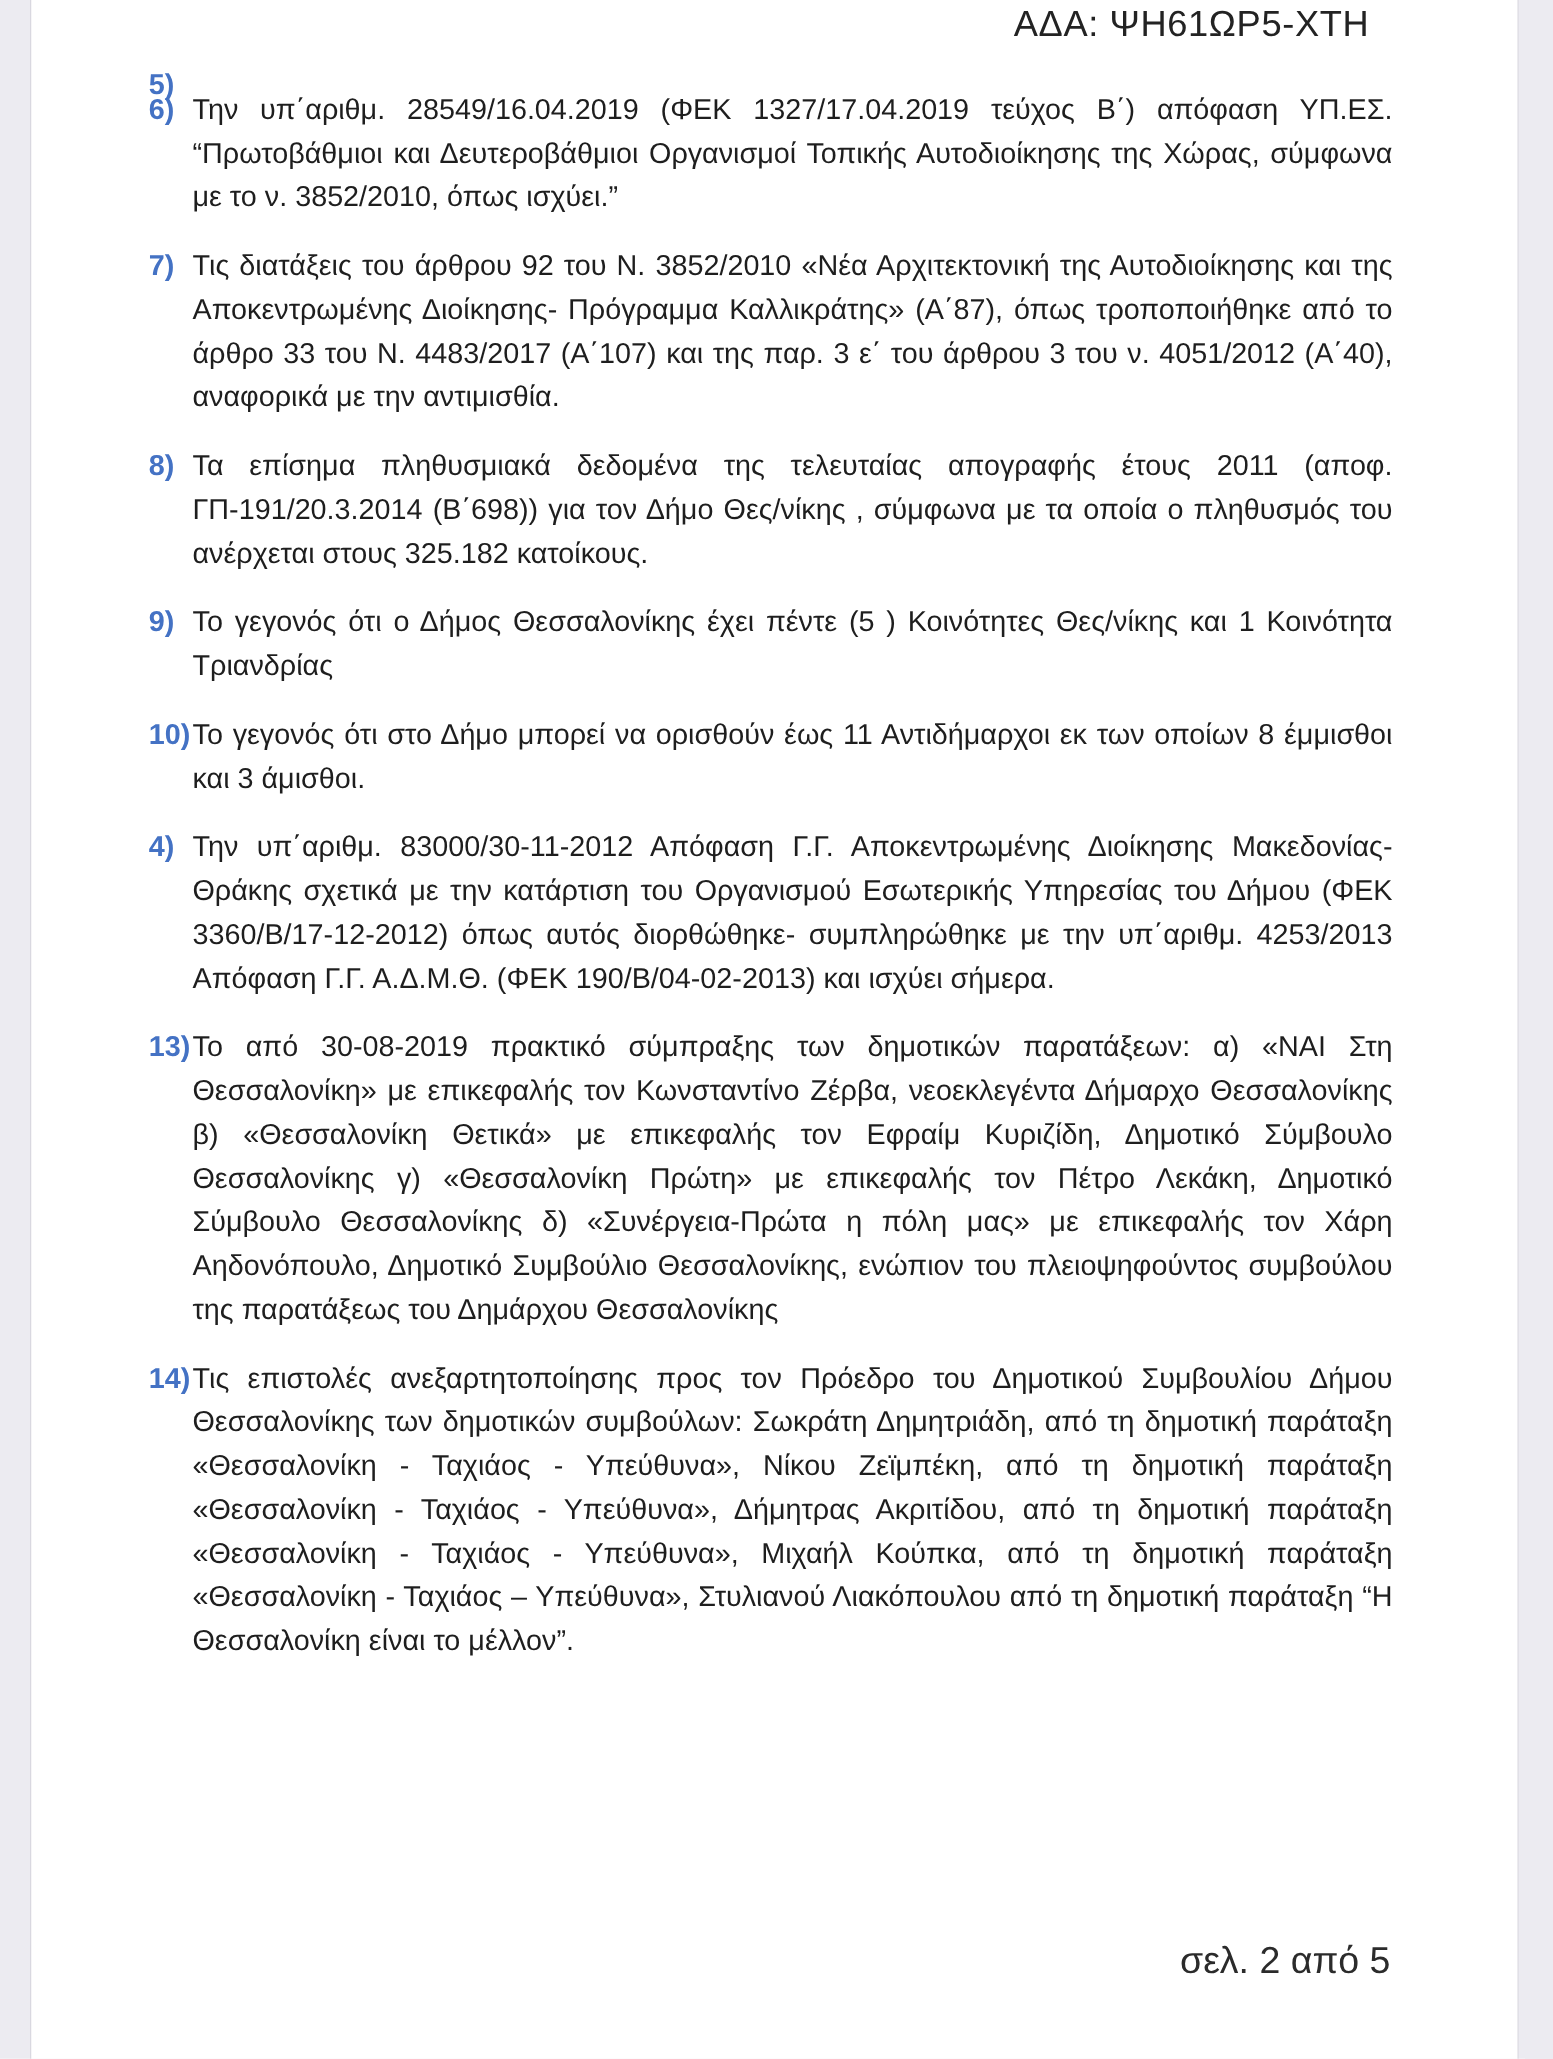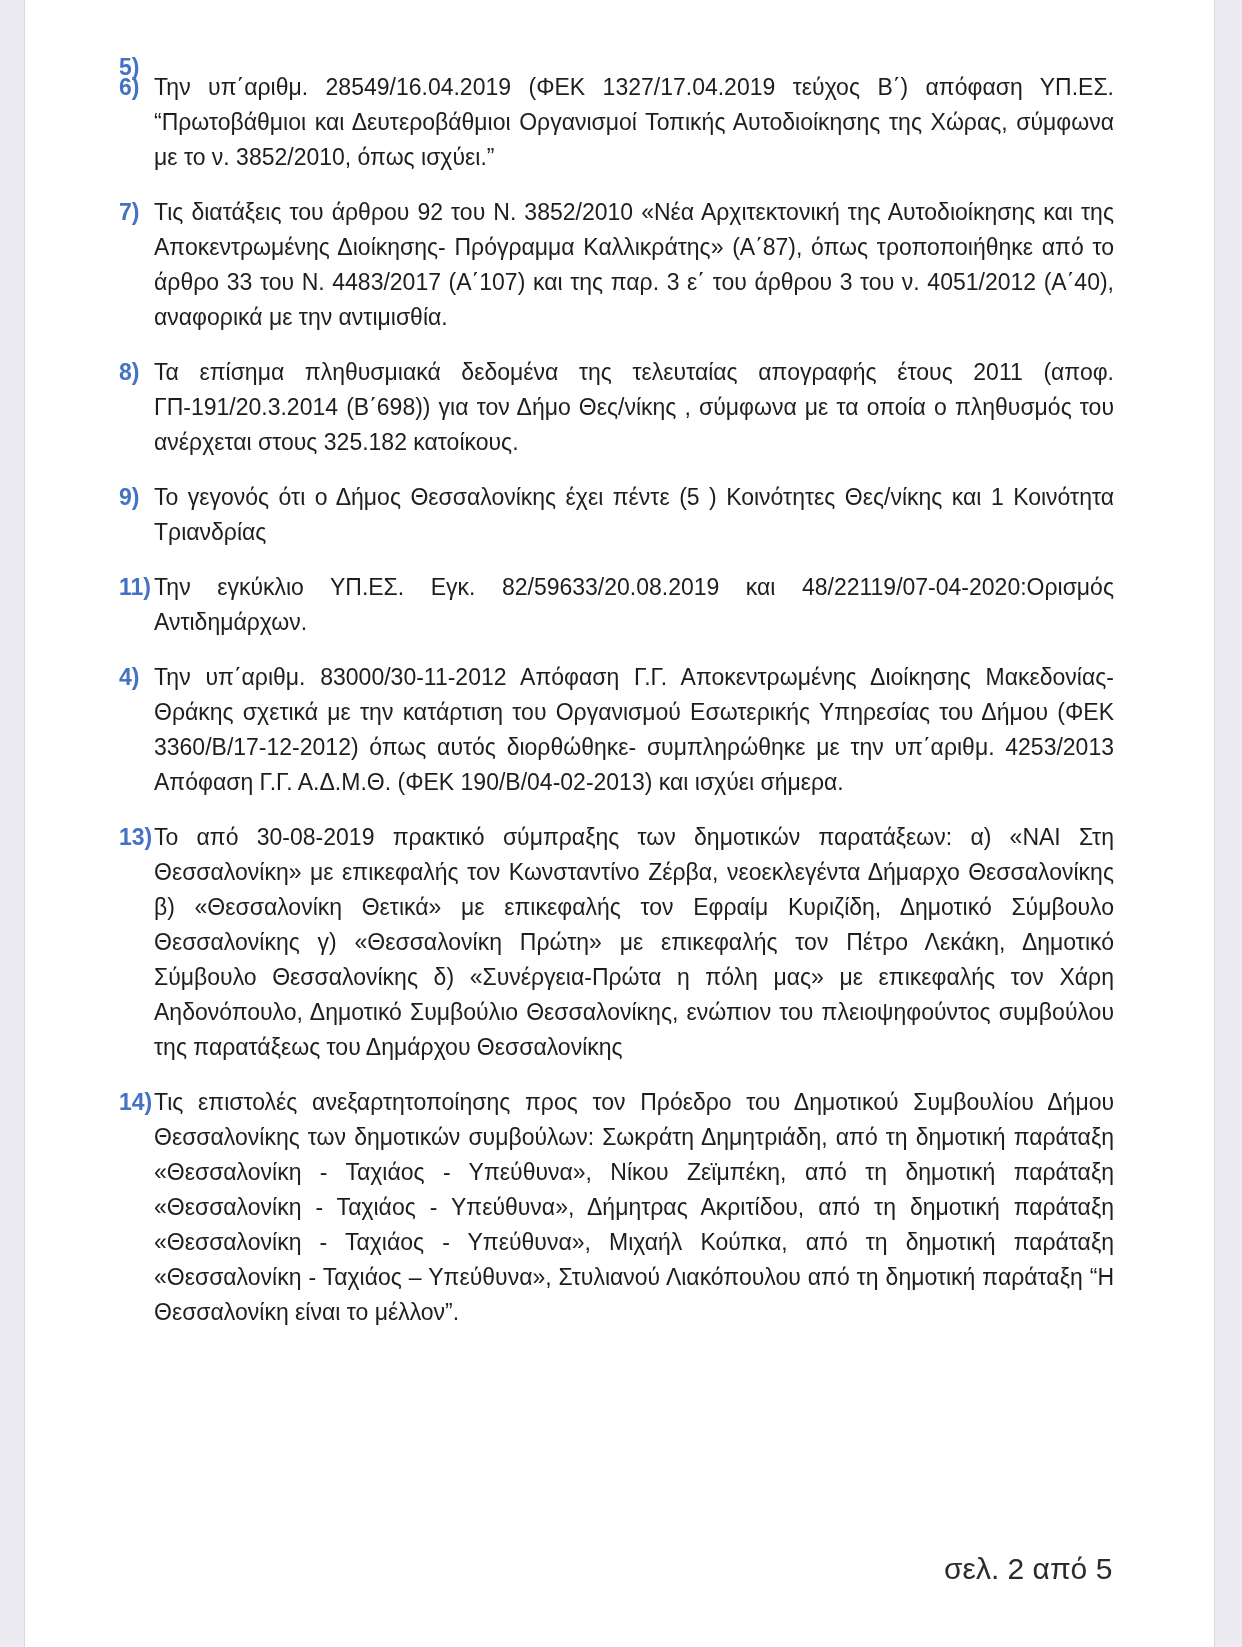--- a/index.html
+++ b/index.html
@@ -72,20 +72,21 @@
     color: #2b2b2b;
     white-space: nowrap;
   }
 </style>
 </head>
 <body>
 
 <div class="viewer">
   <div class="page">
 
+    <div class="ada-header">ΑΔΑ: ΨΗ61ΩΡ5-ΧΤΗ</div>
 
     <div class="content" id="doc-list">
   <div class="doc-item">
     <span class="num">5)</span>
   </div>
 
   <div class="doc-item">
     <span class="num">6)</span><span class="txt">Την υπ΄αριθμ. 28549/16.04.2019 (ΦΕΚ 1327/17.04.2019 τεύχος Β΄) απόφαση ΥΠ.ΕΣ. “Πρωτοβάθμιοι και Δευτεροβάθμιοι Οργανισμοί Τοπικής Αυτοδιοίκησης της Χώρας, σύμφωνα με το ν. 3852/2010, όπως ισχύει.”</span>
   </div>
 
@@ -94,24 +95,24 @@
   </div>
 
   <div class="doc-item">
     <span class="num">8)</span><span class="txt">Τα επίσημα πληθυσμιακά δεδομένα της τελευταίας απογραφής έτους 2011 (αποφ. ΓΠ-191/20.3.2014 (Β΄698)) για τον Δήμο Θες/νίκης , σύμφωνα με τα οποία ο πληθυσμός του ανέρχεται στους 325.182 κατοίκους.</span>
   </div>
 
   <div class="doc-item">
     <span class="num">9)</span><span class="txt">Το γεγονός ότι ο Δήμος Θεσσαλονίκης έχει πέντε (5 ) Κοινότητες Θες/νίκης και 1 Κοινότητα Τριανδρίας</span>
   </div>
 
+  <div class="doc-item">
+    <span class="num">10)</span><span class="txt">Το γεγονός ότι στο Δήμο μπορεί να ορισθούν έως 11 Αντιδήμαρχοι εκ των οποίων 8 έμμισθοι και 3 άμισθοι.</span>
+  </div>
 
-  <div class="doc-item">
-    <span class="num">11)</span><span class="txt">Την εγκύκλιο ΥΠ.ΕΣ. Εγκ. 82/59633/20.08.2019 και 48/22119/07-04-2020:Ορισμός Αντιδημάρχων.</span>
-  </div>
 
   <div class="doc-item">
     <span class="num">4)</span><span class="txt">Την υπ΄αριθμ. 83000/30-11-2012 Απόφαση Γ.Γ. Αποκεντρωμένης Διοίκησης Μακεδονίας-Θράκης σχετικά με την κατάρτιση του Οργανισμού Εσωτερικής Υπηρεσίας του Δήμου (ΦΕΚ 3360/Β/17-12-2012) όπως αυτός διορθώθηκε- συμπληρώθηκε με την υπ΄αριθμ. 4253/2013 Απόφαση Γ.Γ. Α.Δ.Μ.Θ. (ΦΕΚ 190/Β/04-02-2013) και ισχύει σήμερα.</span>
   </div>
 
   <div class="doc-item">
     <span class="num">13)</span><span class="txt">Το από 30-08-2019 πρακτικό σύμπραξης των δημοτικών παρατάξεων: α) «ΝΑΙ Στη Θεσσαλονίκη» με επικεφαλής τον Κωνσταντίνο Ζέρβα, νεοεκλεγέντα Δήμαρχο Θεσσαλονίκης β) «Θεσσαλονίκη Θετικά» με επικεφαλής τον Εφραίμ Κυριζίδη, Δημοτικό Σύμβουλο Θεσσαλονίκης γ) «Θεσσαλονίκη Πρώτη» με επικεφαλής τον Πέτρο Λεκάκη, Δημοτικό Σύμβουλο Θεσσαλονίκης δ) «Συνέργεια-Πρώτα η πόλη μας» με επικεφαλής τον Χάρη Αηδονόπουλο, Δημοτικό Συμβούλιο Θεσσαλονίκης, ενώπιον του πλειοψηφούντος συμβούλου της παρατάξεως του Δημάρχου Θεσσαλονίκης</span>
   </div>
 
   <div class="doc-item">

